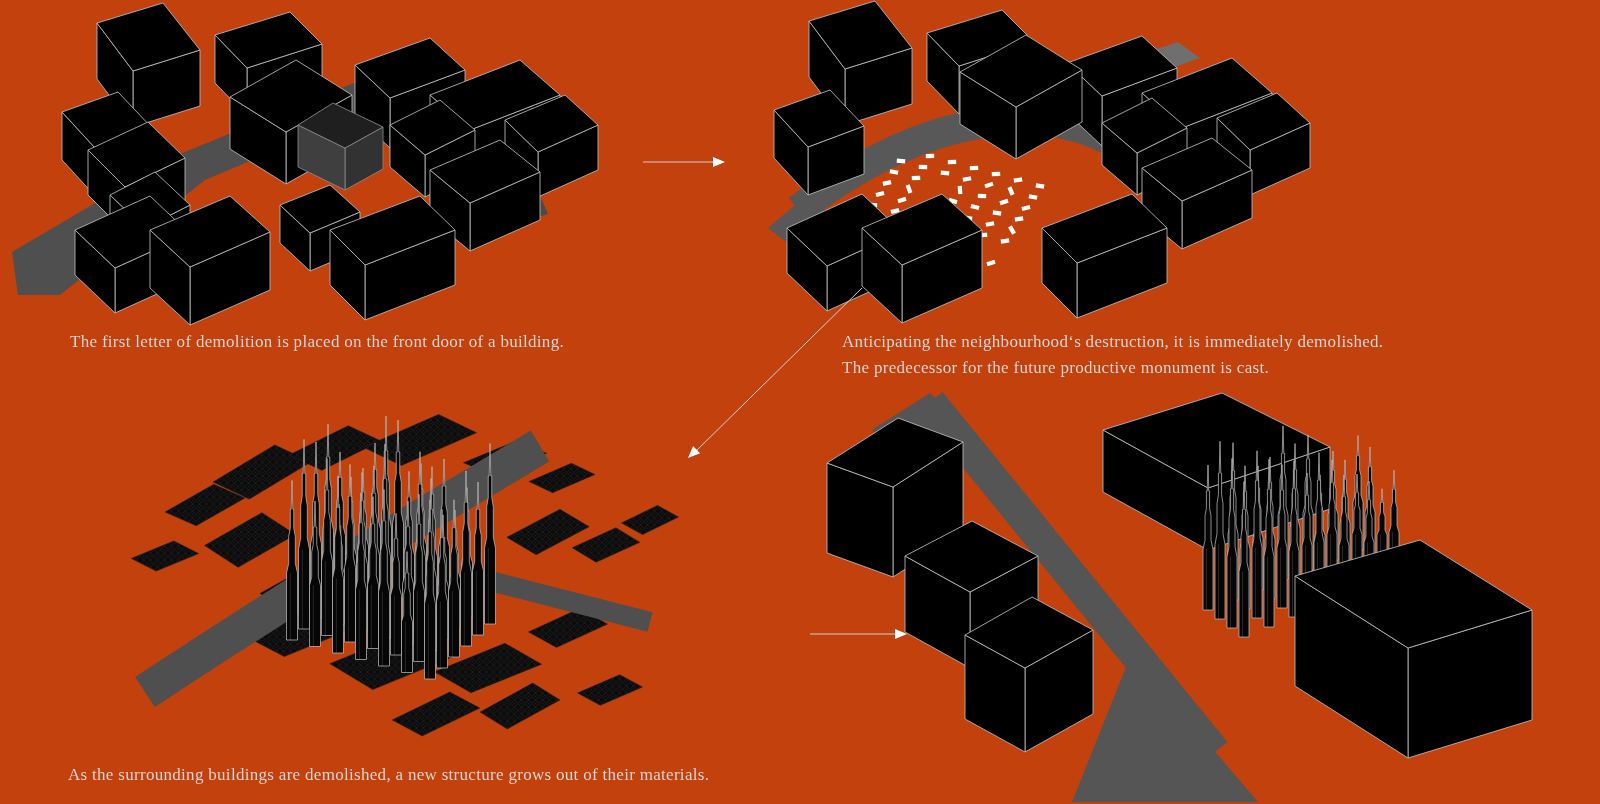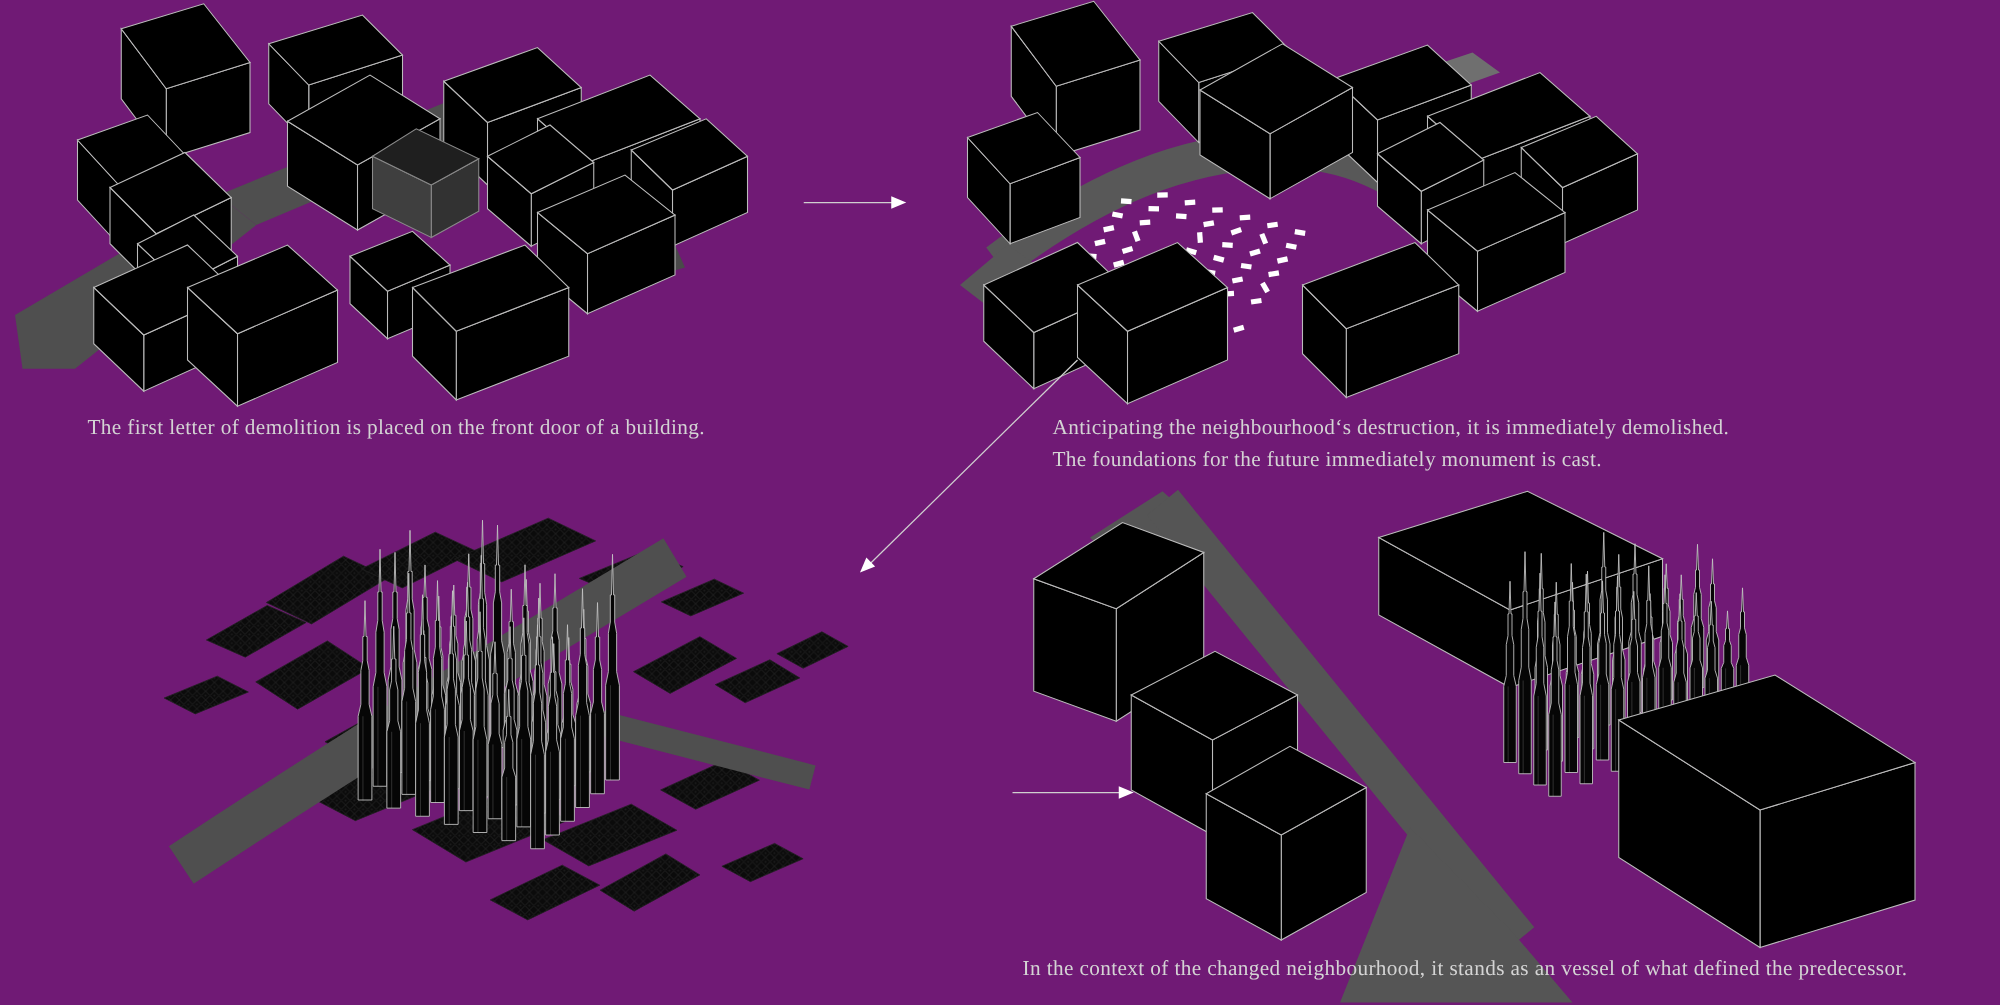--- a/index.html
+++ b/index.html
@@ -1,16 +1,16 @@
 <!DOCTYPE html>
 <html><head>
 <meta charset="utf-8">
 <style>
   html,body{margin:0;padding:0;background:#000;}
-  #stage{position:relative;width:1600px;height:804px;background:#701a75;overflow:hidden;
+  #stage{position:relative;width:1600px;height:804px;background:#c2410c;overflow:hidden;
          font-family:"Liberation Serif","DejaVu Serif",serif;}
   #scene{position:absolute;left:0;top:0;}
   .caption{position:absolute;font-size:17px;line-height:26px;letter-spacing:.3px;white-space:nowrap;}
 </style>
 </head>
 <body>
 
 <div id="stage">
   <svg id="scene" width="1600" height="804" viewBox="0 0 1600 804">
       <defs>
@@ -355,18 +355,18 @@
       <g>
   <line x1="810" y1="634" x2="900" y2="634" stroke="#d0d0d0" stroke-width="1"></line>
   <polygon points="895,629 907,634 895,639" fill="#fff"></polygon>
       </g>
     </svg>
 
   <div class="caption" style="left: 70px; top: 329px; color: rgb(212, 212, 212);">The first letter of demolition is placed on the front door of a building.</div>
 
   <div class="caption" style="left: 842px; top: 329px; color: rgb(212, 212, 212);">
     <div>Anticipating the neighbourhood‘s destruction, it is immediately demolished.</div>
-    <div>The foundations for the future immediately monument is cast.</div>
+    <div>The predecessor for the future productive monument is cast.</div>
   </div>
 
-
-  <div class="caption" style="left: 818px; top: 762px; color: rgb(212, 212, 212);">In the context of the changed neighbourhood, it stands as an vessel of what defined the predecessor.</div>
+  <div class="caption" style="left: 68px; top: 762px; color: rgb(212, 212, 212);">As the surrounding buildings are demolished, a new structure grows out of their materials.</div>
+
 </div>
 
 </body></html>

